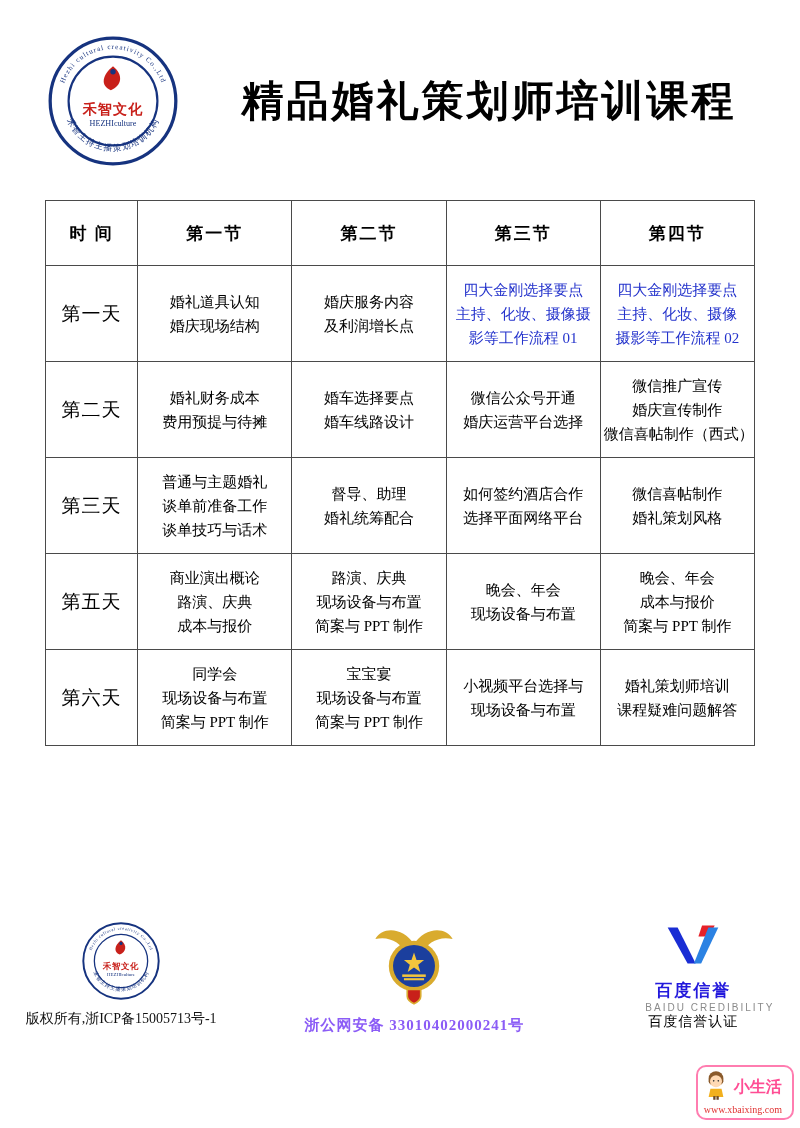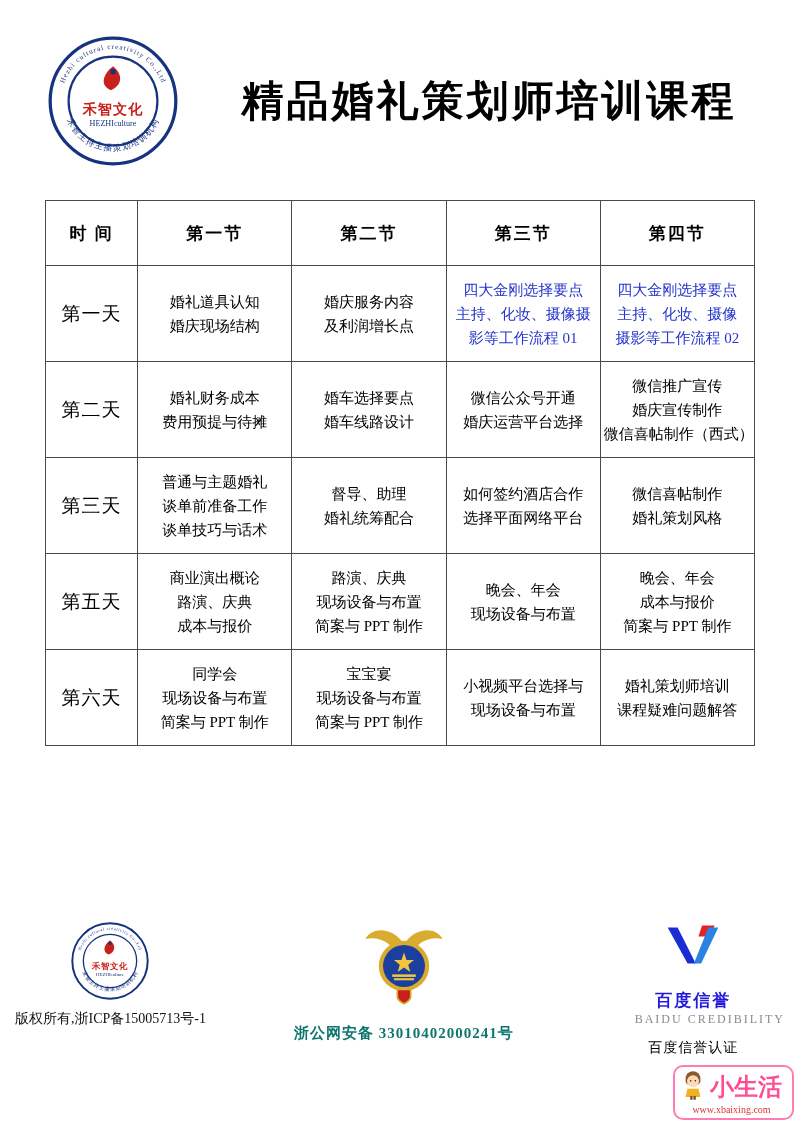--- a/index.html
+++ b/index.html
@@ -34,36 +34,36 @@
   .schedule td.blue{color:var(--accent-blue,#2433cc);}
   .line{white-space:nowrap;}
 
   
   .ftr{
     position:absolute;top:922px;left:0;width:100%;
     display:flex;justify-content:center;align-items:flex-start;gap:88px;
   }
   .fcol{text-align:center;}
   .copy-text{margin-top:10px;font-size:14px;color:#111;}
-  .police-text{margin-top:10px;font-size:15px;font-weight:bold;color:#0f766e;letter-spacing:1px;}
-  .baidu-name{margin-top:16px;font-size:17px;font-weight:bold;color:var(--baidu-blue,#2319dc);
+  .police-text{margin-top:2px;font-size:15px;font-weight:bold;color:#8b5cf6;letter-spacing:1px;}
+  .baidu-name{margin-top:6px;font-size:17px;font-weight:bold;color:var(--baidu-blue,#2319dc);
     font-family:"Liberation Sans",sans-serif;letter-spacing:2px;}
-  .baidu-en{font-size:12px;color:#8a8a8a;letter-spacing:2px;font-family:Liberation Serif, serif;padding-left:33px;}
-  .baidu-cert{margin-top:12px;font-size:14px;color:#000;letter-spacing:1px;}
+  .baidu-en{font-size:10px;color:#8a8a8a;letter-spacing:2px;font-family:Liberation Sans, sans-serif;padding-left:33px;}
+  .baidu-cert{font-size:14px;color:#000;letter-spacing:1px;}
 
   
   .watermark{
     position:absolute;right:6px;bottom:8px;background:#fff;
     border:2px solid var(--wm-pink,#ff7db0);border-radius:10px;
     padding:3px 10px 3px 6px;text-align:center;
     display:grid;grid-template-columns:auto auto;align-items:center;column-gap:5px;
     cursor:pointer;
   }
   .wm-name{
-    font-family:"Liberation Sans",sans-serif;font-weight:bold;font-size:24px;
+    font-family:"Liberation Sans",sans-serif;font-weight:bold;font-size:16px;
     color:var(--wm-pink-text,#ff4d94);
   }
   .wm-url{grid-column:1 / span 2;font-size:10px;color:#e03131;line-height:1.1;}
 </style>
 </head>
 <body>
 
 <div class="page">
 
   <header class="hdr">

